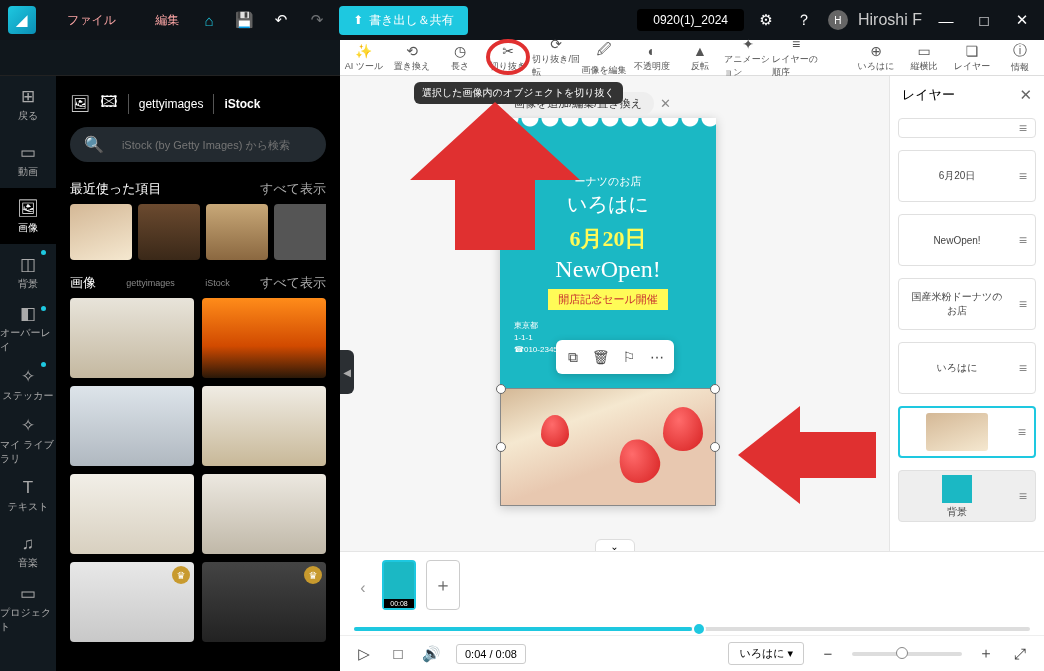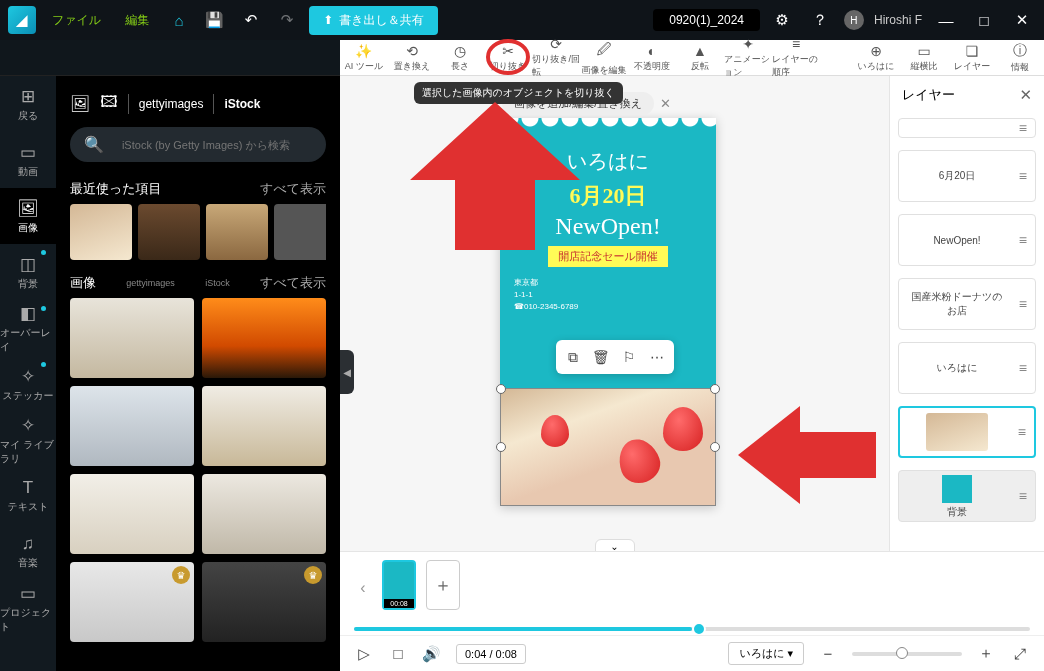--- a/index.html
+++ b/index.html
@@ -1,29 +1,29 @@
 <!DOCTYPE html>
 <html><head>
 <meta charset="utf-8">
 <style>
 * { margin:0; padding:0; box-sizing:border-box; font-family:"Hiragino Sans","Meiryo",sans-serif; }
 body { width:1044px; height:671px; background:#1a1a1a; overflow:hidden; position:relative; }
 
 
 .topbar { height:40px; background:#0f1419; display:flex; align-items:center; padding:0 8px; gap:8px; }
 .logo { width:28px; height:28px; background:linear-gradient(135deg,#1ec8e0,#0a8fb5); border-radius:4px; display:flex; align-items:center; justify-content:center; color:#fff; font-weight:bold; font-size:14px; }
-.menu-txt { color:#84cc16; font-size:12px; padding:4px 8px; cursor:pointer; }
+.menu-txt { color:#fca5a5; font-size:12px; padding:4px 8px; cursor:pointer;margin-left:15px; }
 .tb-icon { color:#fff; width:28px; height:28px; display:flex; align-items:center; justify-content:center; cursor:pointer; font-size:15px; }
 .tb-home { color:#1ec8e0; }
 .export-btn { background:#1ec8e0; color:#fff; padding:6px 14px; border-radius:4px; font-size:12px; display:flex; align-items:center; gap:6px; cursor:pointer; }
 .spacer { flex:1; }
 .doc-title { background:#000; color:#fff; padding:4px 16px; border-radius:4px; font-size:12px; }
 .tb-right { display:flex; align-items:center; gap:10px; color:#ccc; }
 .avatar { width:20px; height:20px; border-radius:50%; background:#666; color:#fff; font-size:10px; display:flex; align-items:center; justify-content:center; }
-.username { font-size:12px; }
+.username { font-size:16px; }
 
 
 .template-strip { height:36px; background:#10171c; display:flex; align-items:center; justify-content:center; color:#1ec8e0; font-size:13px; gap:6px; border-bottom:1px solid #222; }
 
 
 .rail { position:absolute; left:0; top:76px; width:56px; height:595px; background:#121a20; display:flex; flex-direction:column; }
 .rail-item { height:56px; display:flex; flex-direction:column; align-items:center; justify-content:center; gap:2px; color:#aaa; font-size:10px; cursor:pointer; position:relative; }
 .rail-item.active { background:#000; color:#fff; }
 .rail-icon { font-size:17px; }
 .rail-dot { position:absolute; top:6px; right:10px; width:5px; height:5px; background:#1ec8e0; border-radius:50%; }
@@ -309,20 +309,21 @@
 <div class="tooltip">選択した画像内のオブジェクトを切り抜く</div>
 <div class="chip-row">
   <span class="chip">画像を追加/編集/置き換え</span>
   <span class="chip-x">✕</span>
 </div>
 
 <div class="canvas-wrap">
   <div class="canvas">
     <div class="scallop"></div>
     <div class="flyer-body">
+      <div class="fl-line1">ーナツのお店</div>
       <div class="fl-line2">いろはに</div>
       <div class="fl-date">6月20日</div>
       <div class="fl-newopen">NewOpen!</div>
       <div class="fl-sale">開店記念セール開催</div>
       <div class="fl-addr">
         <div>東京都</div>
           <div>1-1-1</div>
           <div>☎010-2345-6789</div>
       </div>
     </div>

